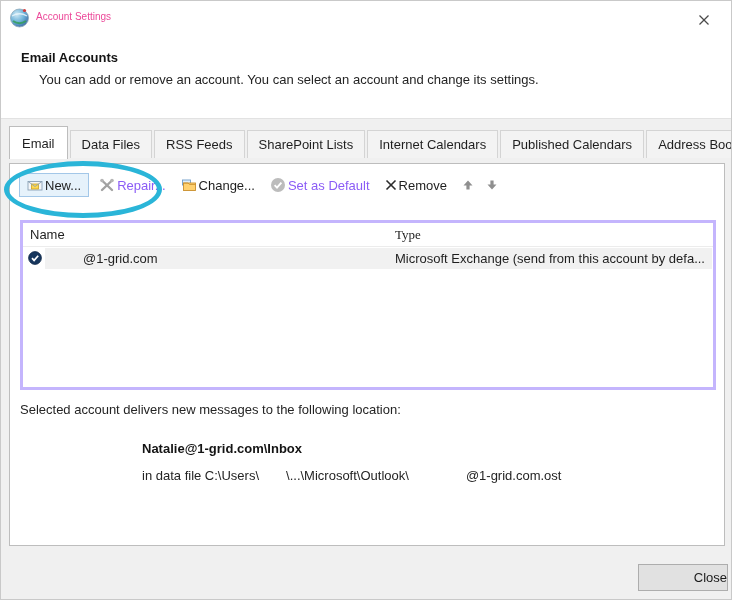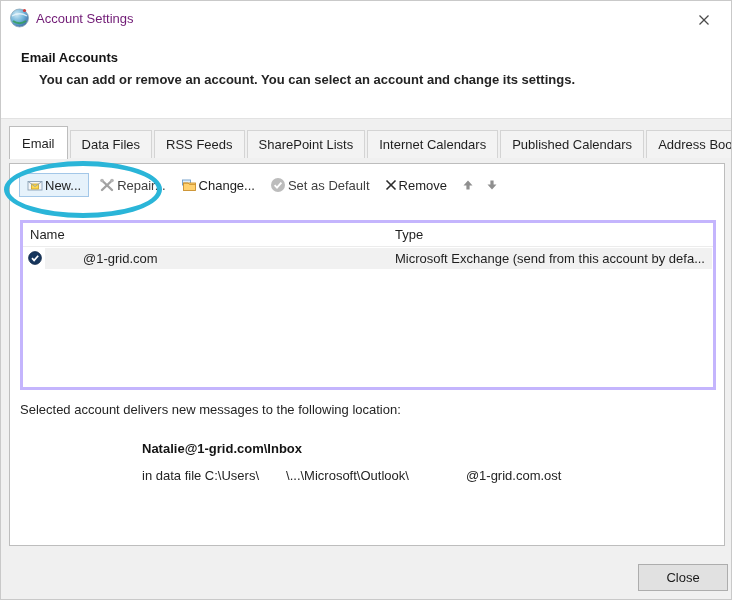--- a/index.html
+++ b/index.html
@@ -2,69 +2,69 @@
 <html><head>
 <meta charset="utf-8">
 <style>
   html,body{margin:0;padding:0;}
   body{font-family:"Liberation Sans",sans-serif;-webkit-font-smoothing:antialiased;}
   .dialog{position:relative;width:732px;height:600px;background:#ffffff;overflow:hidden;
           border:1px solid #c9c9c9;box-sizing:border-box;color:#1f1f1f;font-size:13px;}
   
   .titlebar{position:absolute;left:0;top:0;width:100%;height:34px;background:#fff;}
   .app-icon{position:absolute;left:8px;top:6px;width:21px;height:21px;}
-  .title-text{position:absolute;left:35px;top:10px;font-size:13px;color:#701a75;}
+  .title-text{position:absolute;left:35px;top:10px;font-size:10px;color:#ec4899;}
   .close-btn{position:absolute;right:16px;top:8px;width:22px;height:22px;display:flex;
              align-items:center;justify-content:center;cursor:default;}
   
   .section-title{position:absolute;left:20px;top:49px;font-weight:bold;color:#141414;}
-  .section-desc{position:absolute;left:38px;top:71px;color:#242424;font-weight:bold;}
+  .section-desc{position:absolute;left:38px;top:71px;color:#242424;}
   .top-sep{position:absolute;left:0;top:117px;width:732px;height:1px;background:#e2e2e2;}
   .lower-bg{position:absolute;left:0;top:118px;width:732px;height:482px;background:#f0f0f0;}
   
   .tabstrip{position:absolute;left:8px;top:125px;display:flex;align-items:flex-end;z-index:3;}
   .tab{background:#f3f3f3;border:1px solid #d4d4d4;border-bottom:none;padding:6px 11px 6px 11px;
        margin-right:2px;color:#1f1f1f;white-space:nowrap;}
   .tab.selected{background:#ffffff;border:1px solid #bdbdbd;border-bottom:none;
        padding:9px 12px 8px 12px;margin-bottom:-1px;z-index:4;}
   
   .panel{position:absolute;left:8px;top:162px;width:716px;height:383px;background:#ffffff;
          border:1px solid #bdbdbd;box-sizing:border-box;z-index:2;}
   
   .toolbar{position:absolute;left:9px;top:8px;height:26px;display:flex;align-items:center;}
   .tb-item{display:flex;align-items:center;gap:2px;margin-right:15px;white-space:nowrap;}
   .tb-item .lbl{color:#1f1f1f;}
-  .tb-item.disabled .lbl{color:#404040;}
+  .tb-item.disabled .lbl{color:#8b5cf6;}
   .tb-new{background:#e6f2fb;border:1px solid #a3c7e8;padding:3px 7px;margin-right:10px;}
   .tb-arrow{margin-right:12px;display:flex;align-items:center;}
   
   .annotation{position:absolute;left:3px;top:160px;width:158px;height:57px;box-sizing:border-box;
               border:5px solid #2ab5d8;border-radius:50%;z-index:9;pointer-events:none;}
   
   .listbox{position:absolute;left:10px;top:56px;width:696px;height:170px;background:#fff;
            border:3px solid #c4b5fd;box-sizing:border-box;overflow:hidden;}
   .list-header{position:relative;height:23px;border-bottom:1px solid #ececec;}
   .col-name{position:absolute;left:7px;top:4px;color:#1f1f1f;}
-  .col-type{position:absolute;left:372px;top:4px;color:#1f1f1f;}
+  .col-type{position:absolute;left:372px;top:4px;color:#1f1f1f;font-family:Liberation Serif, serif;}
   .list-row{position:relative;height:21px;margin-top:1px;}
   .row-highlight{position:absolute;left:22px;right:1px;top:0;bottom:0;background:#f1f1f1;}
   .row-icon{position:absolute;left:5px;top:3px;width:14px;height:14px;}
   .cell-name{position:absolute;left:60px;top:3px;color:#1f1f1f;}
   .cell-type{position:absolute;left:372px;top:3px;width:322px;color:#1f1f1f;
              white-space:nowrap;overflow:hidden;}
   
   .delivery-intro{position:absolute;left:10px;top:238px;color:#242424;}
   .mailbox-path{position:absolute;left:132px;top:277px;font-weight:bold;color:#141414;text-align:right;}
   .datafile-line{position:absolute;left:132px;top:304px;color:#242424;white-space:nowrap;}
   .gap1{display:inline-block;width:27px;}
   .gap2{display:inline-block;width:57px;}
   
   .close-button{position:absolute;left:637px;top:563px;width:90px;height:27px;background:#e1e1e1;
                 border:1px solid #adadad;box-sizing:border-box;display:flex;align-items:center;
-                justify-content:center;color:#1a1a1a;font-size:13px;z-index:5;}
+                justify-content:flex-end;color:#1a1a1a;font-size:13px;z-index:5;}
   .icon16{width:16px;height:16px;display:block;}
   .icon12{width:12px;height:12px;display:block;}
 </style>
 </head>
 <body>
 
 <div class="dialog">
 
   <div class="titlebar">
     <svg class="app-icon" viewBox="0 0 21 21">

